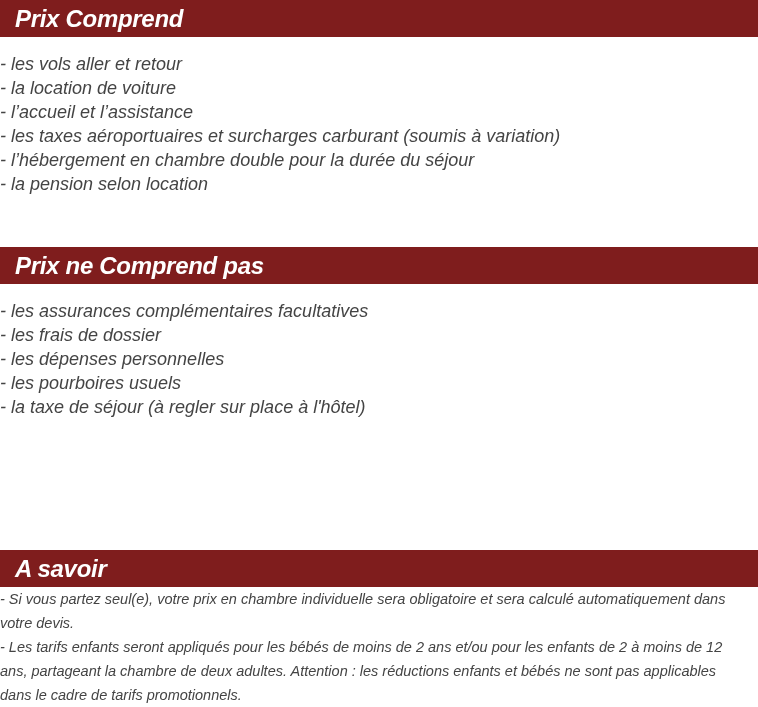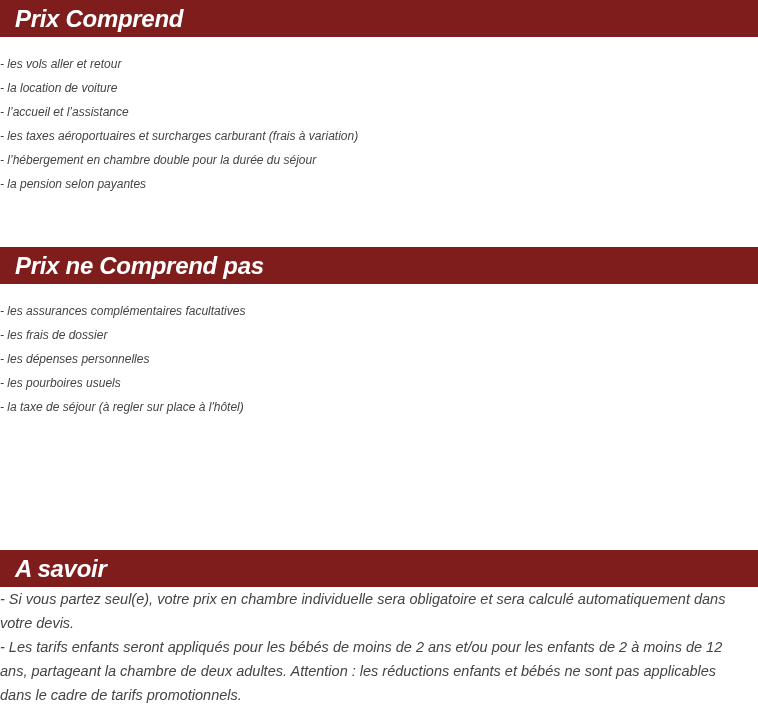--- a/index.html
+++ b/index.html
@@ -30,21 +30,21 @@
       box-sizing: border-box;
       letter-spacing: -0.3px;
     }
     .list {
       position: absolute;
       left: 0;
       margin: 0;
       padding: 0;
       list-style: none;
       font-style: italic;
-      font-size: 12px;
+      font-size: 18px;
       line-height: 24px;
       color: #444444;
     }
     .list li {
       margin: 0;
       padding: 0;
       white-space: nowrap;
     }
     .para-block {
       position: absolute;
@@ -62,23 +62,23 @@
   </style>
 </head>
 <body>
 
 <div>
   <div class="section-header" style="top:0px;">Prix Comprend</div>
   <ul class="list" style="top:52px;">
     <li>- les vols aller et retour</li>
     <li>- la location de voiture</li>
     <li>- l’accueil et l’assistance</li>
-    <li>- les taxes aéroportuaires et surcharges carburant (frais à variation)</li>
+    <li>- les taxes aéroportuaires et surcharges carburant (soumis à variation)</li>
     <li>- l’hébergement en chambre double pour la durée du séjour</li>
-    <li>- la pension selon payantes</li>
+    <li>- la pension selon location</li>
   </ul>
 </div>
 
 <div>
   <div class="section-header" style="top:247px;">Prix ne Comprend pas</div>
   <ul class="list" style="top:299px;">
     <li>- les assurances complémentaires facultatives</li>
     <li>- les frais de dossier</li>
     <li>- les dépenses personnelles</li>
     <li>- les pourboires usuels</li>

